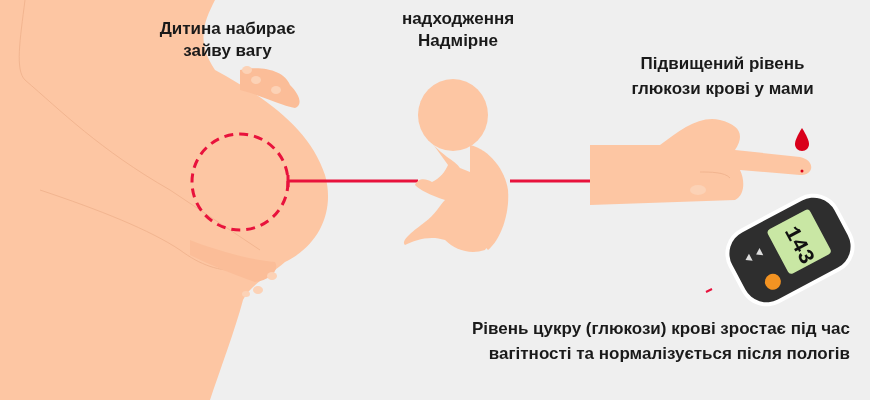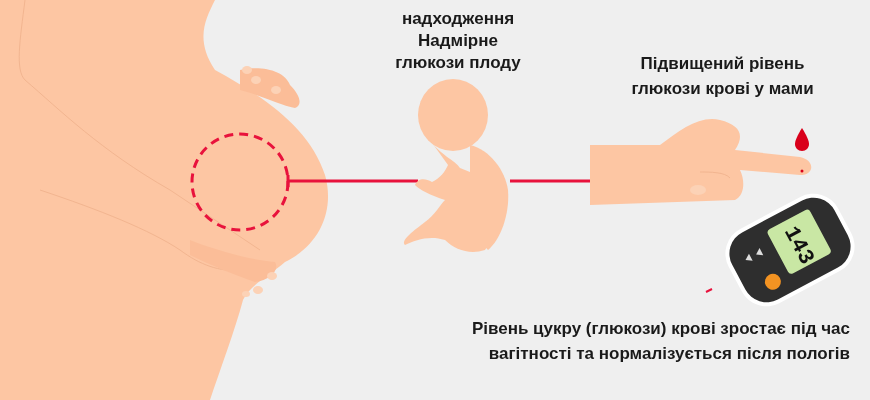--- a/index.html
+++ b/index.html
@@ -55,24 +55,27 @@
     <rect x="-58" y="-38" width="116" height="76" rx="24" fill="#2e2e2e"></rect>
     <rect x="-12" y="-28" width="48" height="50" rx="4" fill="#c9e7a4"></rect>
     <text x="12" y="8" font-size="22" font-weight="bold" fill="#111" text-anchor="middle" transform="rotate(90 12 0)" font-family="Liberation Mono, monospace">143</text>
     <circle cx="-30" cy="20" r="8" fill="#f39322"></circle>
     <polygon points="-44,-12 -38,-16 -38,-8" fill="#ddd"></polygon>
     <polygon points="-32,-12 -26,-16 -26,-8" fill="#ddd"></polygon>
   </g>
   <line x1="706" y1="292" x2="712" y2="289" stroke="#e8123c" stroke-width="2"></line>
 </svg>
 
+<div class="label" style="left:140px;top:18px;width:175px;">
+  <div>Дитина набирає</div>
+  <div>зайву вагу</div>
+</div>
 <div class="label" style="left:373px;top:8px;width:170px;line-height:22px;">
   <div>надходження</div>
   <div>Надмірне</div>
-  <div>глюкози плоду</div>
 </div>
 <div class="label" style="left:380px;top:316px;width:470px;text-align:right;line-height:25px;">
   <div>Рівень цукру (глюкози) крові зростає під час</div>
   <div>вагітності та нормалізується після пологів</div>
 </div>
 <div class="label" style="left:600px;top:51px;width:245px;line-height:25px;">
   <div>Підвищений рівень</div>
   <div>глюкози крові у мами</div>
 </div>
 </div>

